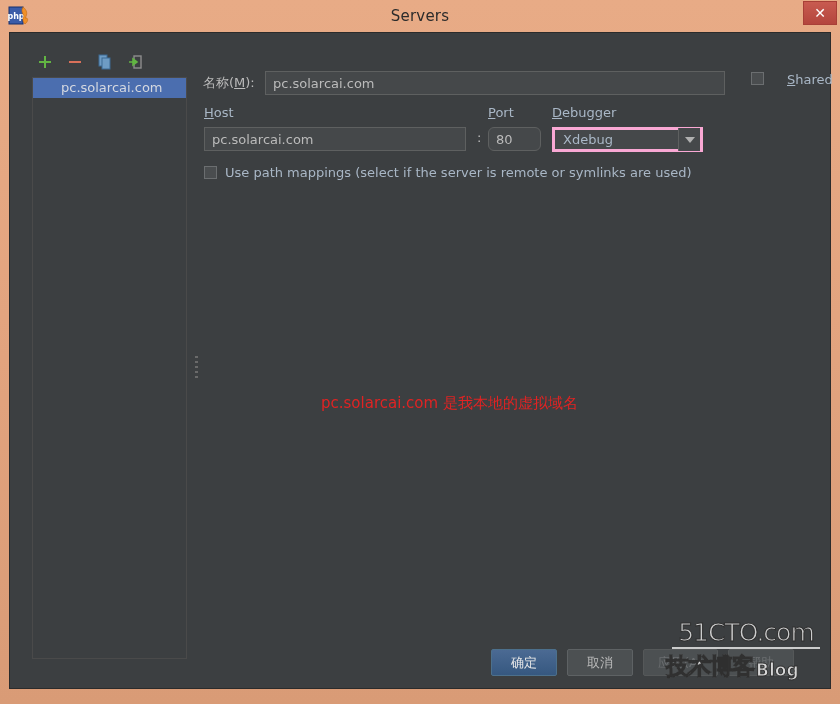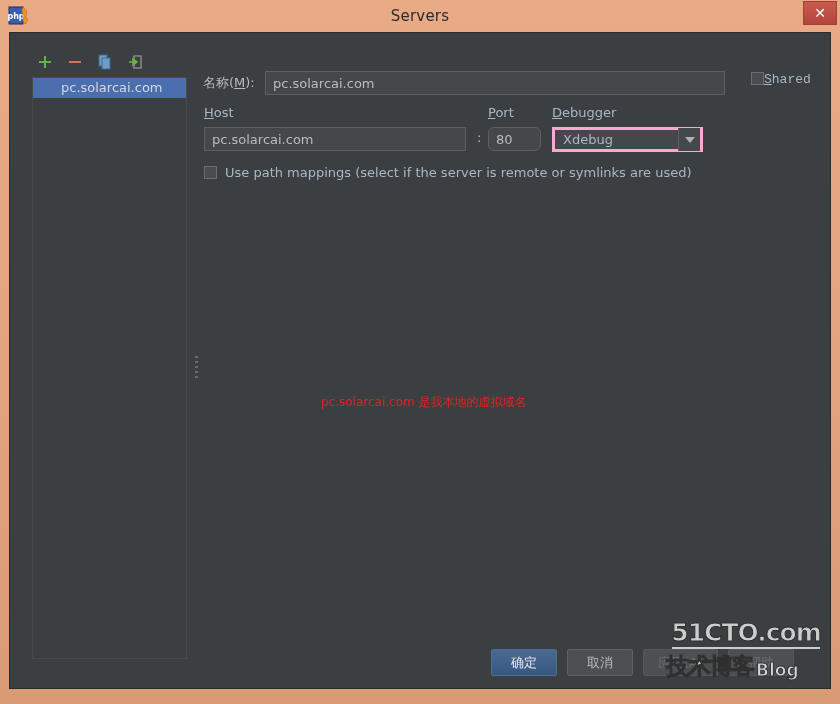--- a/index.html
+++ b/index.html
@@ -104,23 +104,22 @@
     font-size: 13px;
     padding: 3px 7px;
     height: 24px;
     font-family: "DejaVu Sans", "Liberation Sans", sans-serif;
     outline: none;
   }
   .name-input { width: 460px; }
 
   .shared-wrap {
     position: absolute; left: 551px; top: 23px;
-    display: flex; align-items: flex-start; gap: 0;
-    cursor: pointer;
-    font-family: Liberation Mono, monospace;
+    display: flex; align-items: flex-start; gap: 23px;
+    cursor: pointer;
   }
   .cbx {
     width: 13px; height: 13px;
     background: #4a4d4f;
     border: 1px solid #6b6e70;
     display: inline-block;
     flex: none;
   }
   .shared-label { font-size: 13px; color: #a9b7c6; }
 
@@ -156,21 +155,21 @@
 
   .pathmap {
     position: absolute; left: 4px; top: 116px;
     display: flex; align-items: center; gap: 8px;
     cursor: pointer;
   }
   .pathmap-label { font-size: 13px; color: #a9b7c6; }
 
   .annotation {
     position: absolute; left: 121px; top: 345px;
-    font-size: 12px; color: #e02323;
+    font-size: 15px; color: #e02323;
     white-space: nowrap;
   }
 
   
   .buttons {
     position: absolute; left: 0; right: 0; bottom: 12px;
     display: flex; justify-content: flex-end; align-items: center;
     gap: 10px; padding-right: 36px;
   }
   .btn {
@@ -194,21 +193,21 @@
 
   
   .watermark {
     position: absolute; right: 4px; bottom: 6px;
     width: 160px; height: 62px;
     pointer-events: none;
     opacity: .92;
   }
   .wm-top {
     font-family: "DejaVu Sans", "Liberation Sans", sans-serif;
-    font-weight: bold; font-size: 25px;
+    font-weight: normal; font-size: 25px;
     color: #d8d8d8;
     -webkit-text-stroke: 1px #2e2e2e;
     letter-spacing: -1px;
     text-align: center;
     line-height: 26px;
   }
   .wm-rule { height: 2px; background: #d8d8d8; margin: 1px 6px 0 6px; }
   .wm-bot {
     display: flex; align-items: flex-end; gap: 2px;
     margin-top: 2px;

